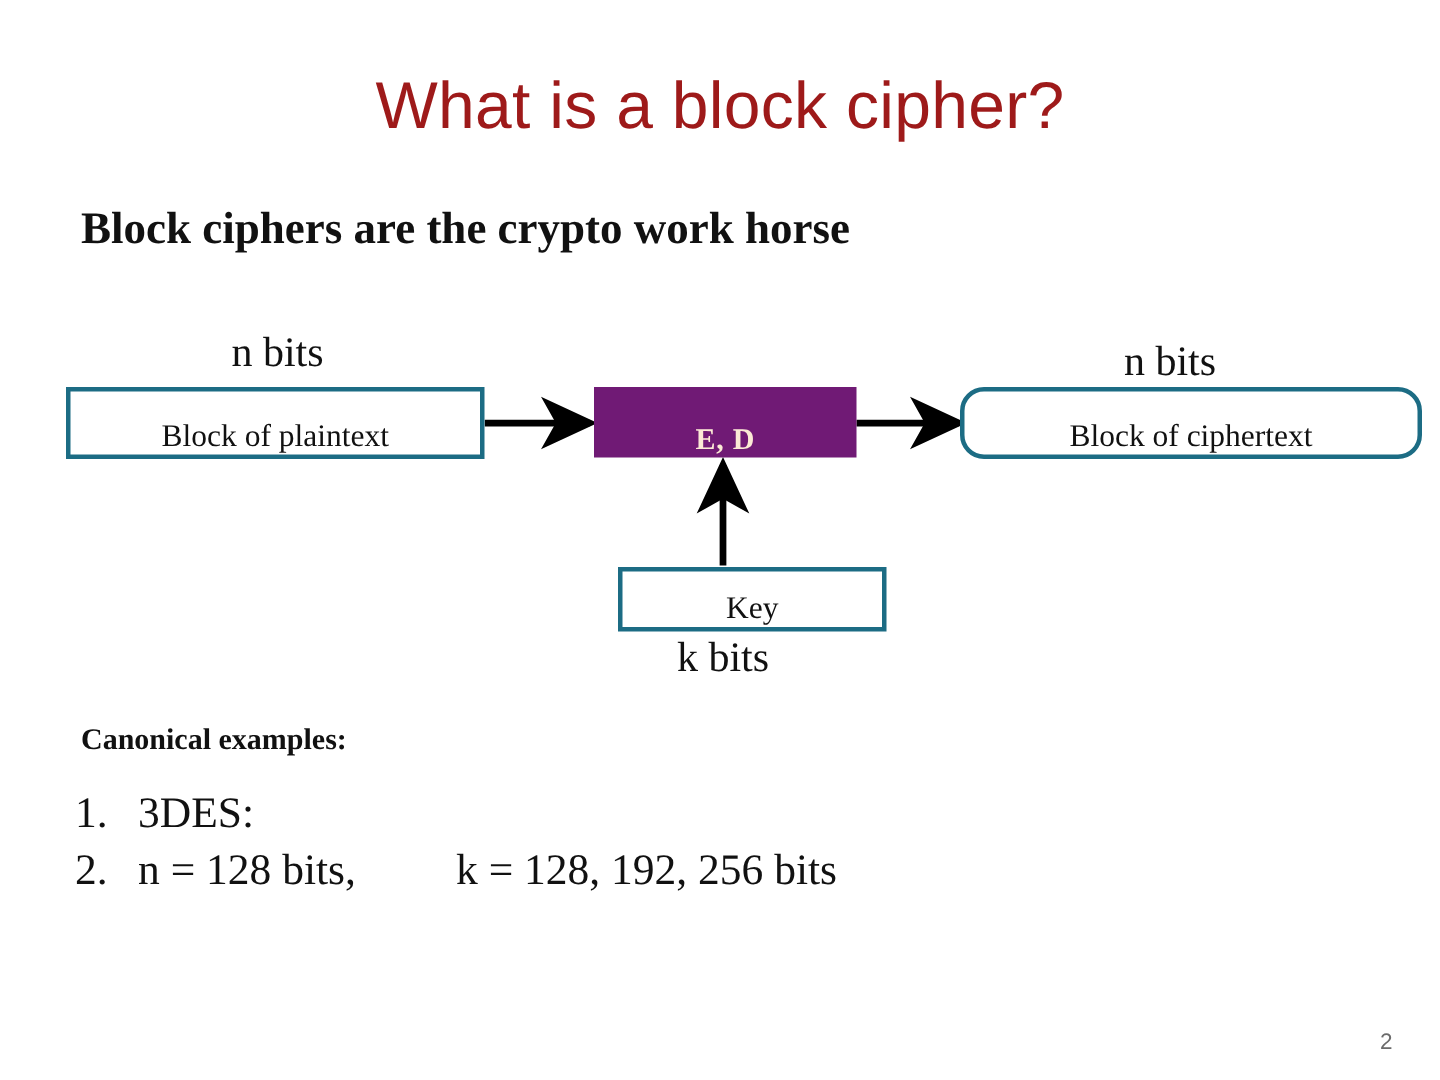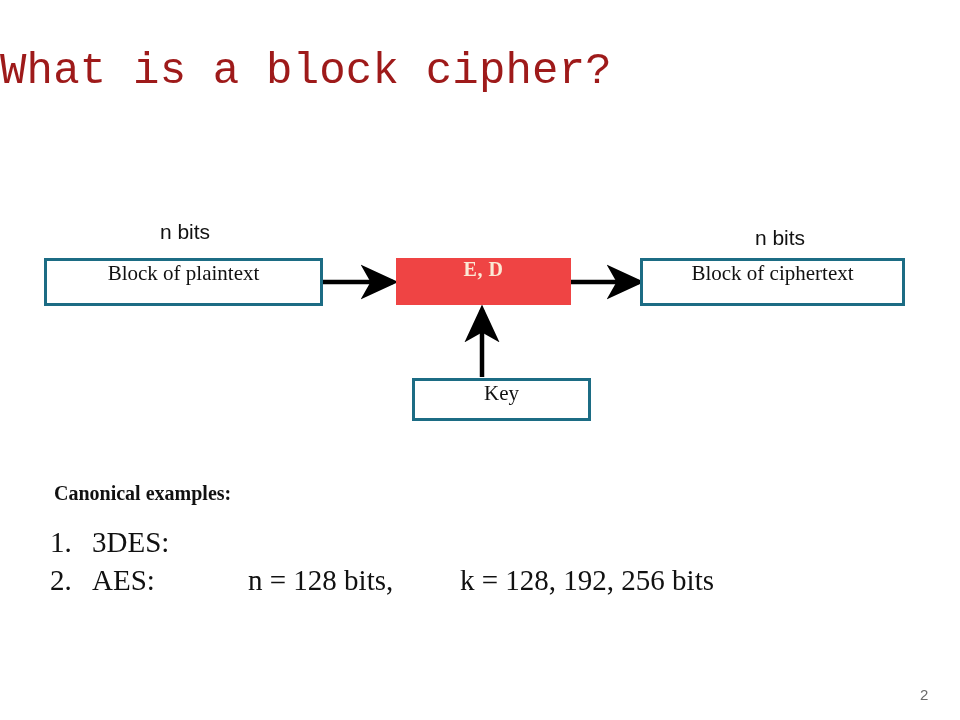--- a/index.html
+++ b/index.html
@@ -17,22 +17,22 @@
     background: #ffffff;
     overflow: hidden;
   }
 
   
   .slide-title {
     position: absolute;
     left: 0;
     top: 46px;
     width: 960px;
-    text-align: left;
-    font-family: Liberation Mono, monospace;
+    text-align: center;
+    font-family: Liberation Sans, sans-serif;
     font-size: 44px;
     font-weight: 400;
     letter-spacing: 0.2px;
     color: #9E1A1A;
     white-space: nowrap;
   }
 
   
   .subtitle {
     position: absolute;
@@ -41,50 +41,50 @@
     font-family: "Liberation Serif", serif;
     font-size: 30px;
     font-weight: bold;
     color: #111111;
     white-space: nowrap;
   }
   .box {
     position: absolute;
     box-sizing: border-box;
     display: flex;
-    align-items: flex-start;
+    align-items: flex-end;
     justify-content: center;
     font-family: "Liberation Serif", serif;
     font-size: 21px;
     color: #111111;
     background: #ffffff;
     white-space: nowrap;
   }
   .box-teal {
     border: 3px solid #1C6C84;
   }
   .box-orange {
-    background: #ef4444;
+    background: #701a75;
     border: none;
     color: #FBE9D5;
     font-weight: bold;
     font-size: 20px;
     letter-spacing: 0.5px;
   }
 
   #box-plaintext { left: 44px;  top: 258px; width: 279px; height: 48px; }
   #box-ed        { left: 396px; top: 258px; width: 175px; height: 47px; }
-  #box-ciphertext{ left: 640px; top: 258px; width: 265px; height: 48px; }
+  #box-ciphertext{ left: 640px; top: 258px; width: 308px; height: 48px; border-radius: 16px; }
   #box-key       { left: 392px; top: 378px; width: 179px; height: 43px; margin-left: 20px; }
 
   
   .lbl {
     position: absolute;
-    font-family: Liberation Sans, sans-serif;
-    font-size: 21px;
+    font-family: Liberation Serif, serif;
+    font-size: 28px;
     color: #111111;
     white-space: nowrap;
     text-align: center;
   }
   #lbl-nbits-left  { left: 120px; top: 220px; width: 130px; }
   #lbl-nbits-right { left: 715px; top: 226px; width: 130px; }
   #lbl-kbits       { left: 417px; top: 423px; width: 130px; }
 
   
   .arrows {
@@ -133,20 +133,21 @@
     color: #6B6B6B;
   }
 </style>
 </head>
 <body>
 
 <div class="slide">
 
   <div class="slide-title">What is a block cipher?</div>
 
+  <div class="subtitle">Block ciphers are the crypto work horse</div>
 
   <svg class="arrows" width="960" height="720">
     <defs>
       <marker id="ah" markerWidth="9" markerHeight="9" refX="7.2" refY="4.5" orient="auto" markerUnits="strokeWidth">
         <path d="M0,0.6 L8.4,4.5 L0,8.4 L2.2,4.5 Z" fill="#000000"></path>
       </marker>
     </defs>
 
     <line x1="323" y1="282" x2="393" y2="282" stroke="#000000" stroke-width="4.5" marker-end="url(#ah)"></line>
 
@@ -168,31 +169,31 @@
   </div>
 
   <div class="box box-teal" id="box-key">
     <span>Key</span>
   </div>
 
   <div class="lbl" id="lbl-nbits-left">n bits</div>
 
   <div class="lbl" id="lbl-nbits-right">n bits</div>
 
+  <div class="lbl" id="lbl-kbits">k bits</div>
 
   <div class="canonical-heading">Canonical examples:</div>
 
   <div class="examples">
     <div class="ex-row">
       <span class="ex-num">1.</span>
       <span class="ex-name">3DES:</span>
     </div>
     <div class="ex-row">
       <span class="ex-num">2.</span>
-      <span class="ex-name">AES:</span>
       <span class="ex-n">n = 128 bits,</span>
       <span class="ex-k">k = 128, 192, 256 bits</span>
     </div>
   </div>
 
   <div class="page-number">2</div>
 
 </div>
 
 </body></html>

